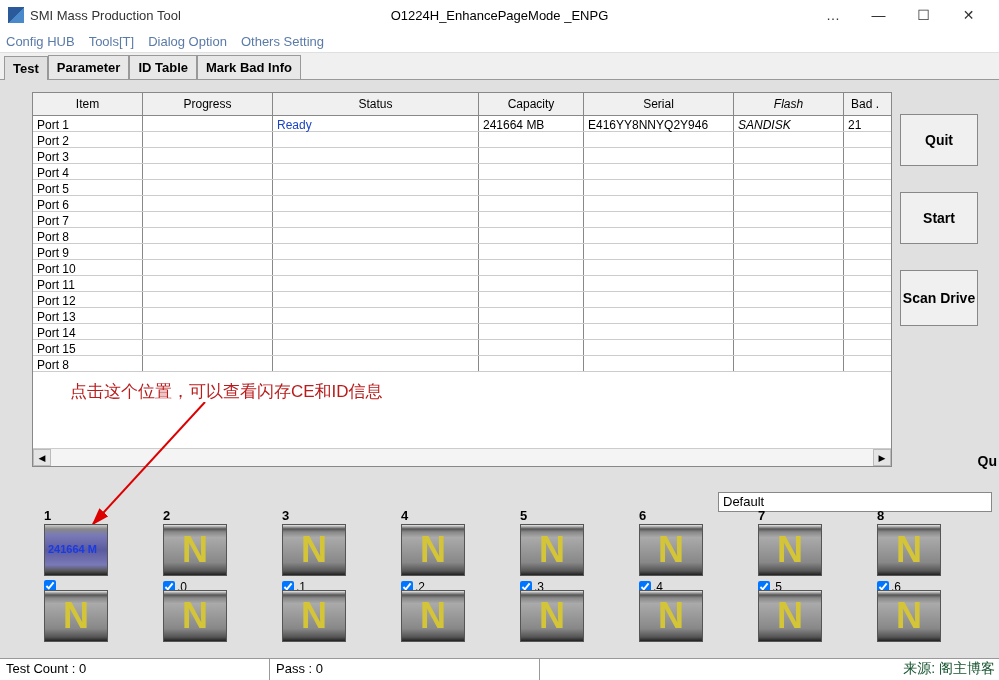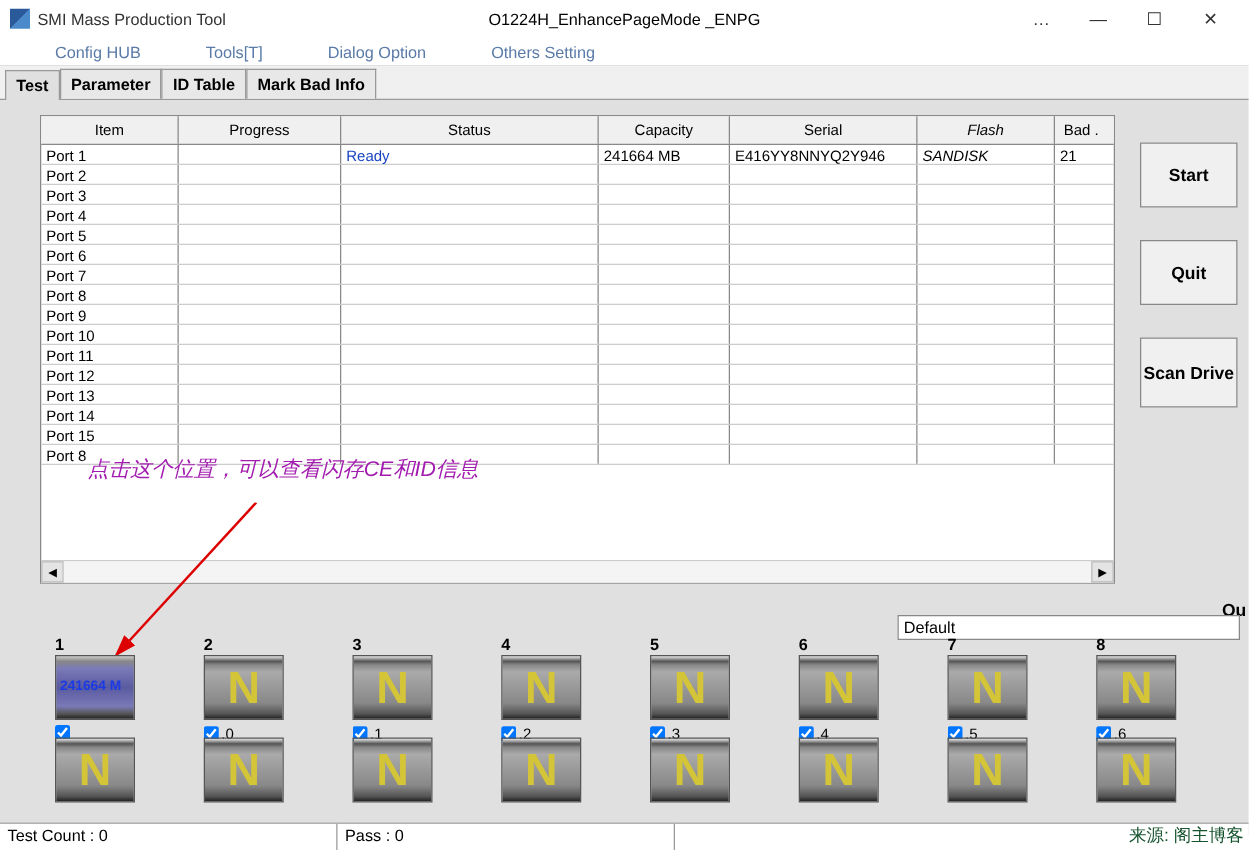--- a/index.html
+++ b/index.html
@@ -49,21 +49,21 @@
 .win-btn.dots { letter-spacing: 1px; }
 .menubar {
   height: 22px;
   display: flex;
   align-items: center;
   gap: 14px;
   padding: 0 6px;
   font-size: 13px;
   color: #5a7aa8;
 }
-.menubar span { cursor: pointer; margin-left: 38px; }
+.menubar span { cursor: pointer; }
 hr.menu-sep { border: none; border-top: 1px solid #e0e0e0; }
 .tab-strip {
   display: flex;
   padding: 2px 4px 0 4px;
   background: #f0f0f0;
   border-bottom: 1px solid #999;
   font-size: 13px;
   font-weight: bold;
 }
 .tab {
@@ -78,21 +78,21 @@
   background: #e0e0e0;
   position: relative;
   top: 1px;
 }
 .main-area {
   background: #e0e0e0;
   padding: 12px 8px 4px 32px;
   position: relative;
   height: 588px;
 }
-.content-row { display: flex; gap: 20px; }
+.content-row { display: flex; gap: 8px; }
 .table-wrap {
   width: 860px;
   background: #fff;
   border: 1px solid #888;
   height: 375px;
   display: flex;
   flex-direction: column;
 }
 .grid-head { display: flex; border-bottom: 1px solid #888; background: #f0f0f0; }
 .grid-head .cell, .grid-row .cell {
@@ -106,26 +106,25 @@
 .col-status { width: 206px; }
 .col-capacity { width: 105px; }
 .col-serial { width: 150px; }
 .col-flash { width: 110px; font-style: italic; }
 .col-bad { width: 42px; border-right: none !important; }
 .grid-body { flex: 1; overflow: hidden; }
 .grid-row { display: flex; border-bottom: 1px solid #ccc; height: 16px; line-height: 14px;}
 .status-ready { color: #1a44c4; }
 .annotation-text {
   position: absolute;
-  color: #a21caf;
+  color: #b91c1c;
   font-size: 17px;
-  top: 284px;
+  top: 300px;
   left: 70px;
   font-family: "Microsoft YaHei", sans-serif;
-  font-style: italic;
 }
 .annotation-arrow {
   position: absolute;
   top: 322px; left: 75px;
   pointer-events: none;
 }
 .scroll-dummy {
   height: 18px;
   background: #f0f0f0;
   border-top: 1px solid #ccc;
@@ -139,21 +138,21 @@
 .side-buttons { display: flex; flex-direction: column; gap: 26px; padding-top: 22px; }
 .side-btn {
   width: 78px; height: 52px;
   background: #f0f0f0;
   border: 1px solid #888;
   font-size: 14px;
   font-weight: bold;
   cursor: pointer;
   display:flex; align-items:center; justify-content:center; text-align:center;
 }
-.qu-label { position: absolute; right: 2px; top: 400px; font-weight: bold; font-size:14px;}
+.qu-label { position: absolute; right: 2px; top: 373px; font-weight: bold; font-size:14px;}
 .default-box {
   position: absolute;
   top: 412px; left: 718px;
   width: 274px; height: 20px;
   background: #fff;
   border: 1px solid #888;
   padding: 1px 4px;
   font-size: 13px;
 }
 .slot-row {
@@ -408,22 +407,22 @@
             <div class="cell col-bad"></div>
           </div>
         </div>
       <div class="scroll-dummy">
         <div class="l">◀</div>
         <div class="track"></div>
         <div class="r">▶</div>
       </div>
     </div>
     <div class="side-buttons">
+      <div class="side-btn">Quit</div>
       <div class="side-btn">Start</div>
-      <div class="side-btn">Quit</div>
       <div class="side-btn" style="height:56px; line-height:1.2;">Scan Drive</div>
     </div>
   </div>
 
   <div class="annotation-text">点击这个位置，可以查看闪存CE和ID信息</div>
   <svg class="annotation-arrow" width="160" height="140">
     <defs>
         <marker id="ah" markerWidth="10" markerHeight="10" refX="8" refY="3" orient="auto">
       <path d="M0,0 L0,6 L9,3 z" fill="#d00"></path>
         </marker>

